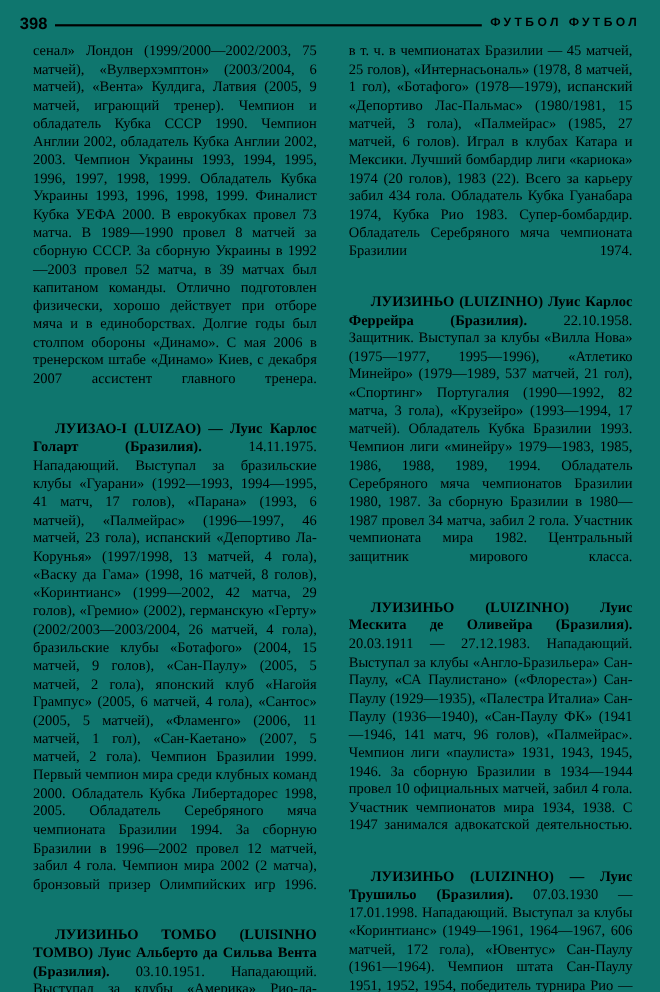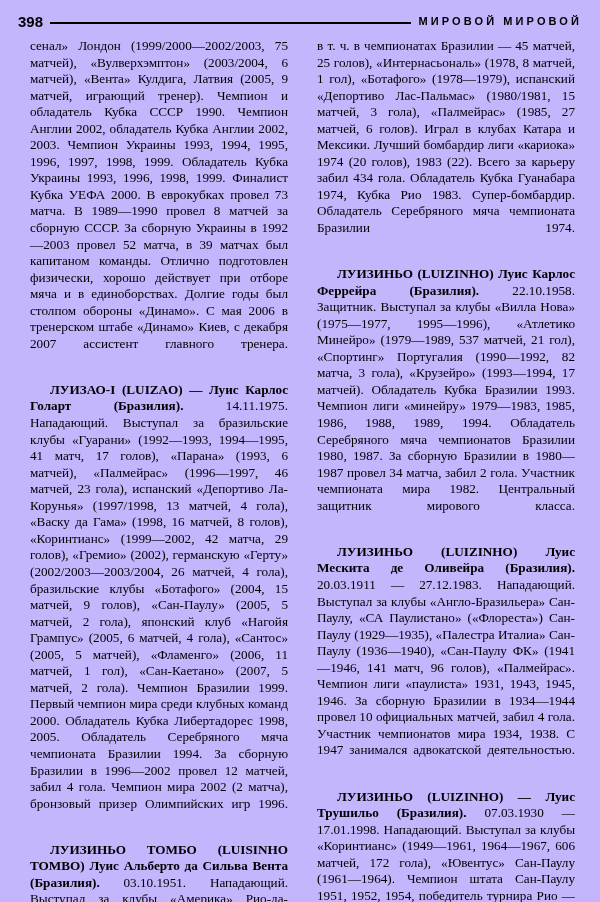--- a/index.html
+++ b/index.html
@@ -4,21 +4,21 @@
 <style>
   html, body {
     margin: 0;
     padding: 0;
     background: #ffffff;
   }
   .page {
     position: relative;
     width: 600px;
     height: 902px;
-    background: #c4b5fd;
+    background: #0f766e;
     overflow: hidden;
     font-family: "Liberation Serif", "DejaVu Serif", serif;
     color: #000000;
   }
   
   .running-head {
     position: absolute;
     top: 8px;
     left: 18px;
     right: 18px;
@@ -91,21 +91,21 @@
   }
 </style>
 </head>
 <body>
 
 <div class="page">
 
   <div class="running-head">
     <span class="folio">398</span>
     <span class="head-rule"></span>
-    <span class="head-title">МИРОВОЙ МИРОВОЙ</span>
+    <span class="head-title">ФУТБОЛ ФУТБОЛ</span>
   </div>
 
   <div class="columns">
 
     <div class="col">
       <p class="para">
         <span>сенал» Лондон (1999/2000—2002/2003, 75 матчей), «Вулверхэмптон» (2003/2004, 6 матчей), «Вента» Кулдига, Латвия (2005, 9 матчей, играющий тренер). Чемпион и обладатель Кубка СССР 1990. Чемпион Англии 2002, обладатель Кубка Англии 2002, 2003. Чемпион Украины 1993, 1994, 1995, 1996, 1997, 1998, 1999. Обладатель Кубка Украины 1993, 1996, 1998, 1999. Финалист Кубка УЕФА 2000. В еврокубках провел 73 матча. В 1989—1990 провел 8 матчей за сборную СССР. За сборную Украины в 1992—2003 провел 52 матча, в 39 матчах был капитаном команды. Отлично подготовлен физически, хорошо действует при отборе мяча и в единоборствах. Долгие годы был столпом обороны «Динамо». С мая 2006 в тренерском штабе «Динамо» Киев, с декабря 2007 ассистент главного тренера.</span>
       </p>
       <p class="para indent">
         <span class="hl">ЛУИЗАО-I (LUIZAO) — Луис Карлос Голарт (Бразилия).</span><span> 14.11.1975. Нападающий. Выступал за бразильские клубы «Гуарани» (1992—1993, 1994—1995, 41 матч, 17 голов), «Парана» (1993, 6 матчей), «Палмейрас» (1996—1997, 46 матчей, 23 гола), испанский «Депортиво Ла-Корунья» (1997/1998, 13 матчей, 4 гола), «Васку да Гама» (1998, 16 матчей, 8 голов), «Коринтианс» (1999—2002, 42 матча, 29 голов), «Гремио» (2002), германскую «Герту» (2002/2003—2003/2004, 26 матчей, 4 гола), бразильские клубы «Ботафого» (2004, 15 матчей, 9 голов), «Сан-Паулу» (2005, 5 матчей, 2 гола), японский клуб «Нагойя Грампус» (2005, 6 матчей, 4 гола), «Сантос» (2005, 5 матчей), «Фламенго» (2006, 11 матчей, 1 гол), «Сан-Каетано» (2007, 5 матчей, 2 гола). Чемпион Бразилии 1999. Первый чемпион мира среди клубных команд 2000. Обладатель Кубка Либертадорес 1998, 2005. Обладатель Серебряного мяча чемпионата Бразилии 1994. За сборную Бразилии в 1996—2002 провел 12 матчей, забил 4 гола. Чемпион мира 2002 (2 матча), бронзовый призер Олимпийских игр 1996.</span>

